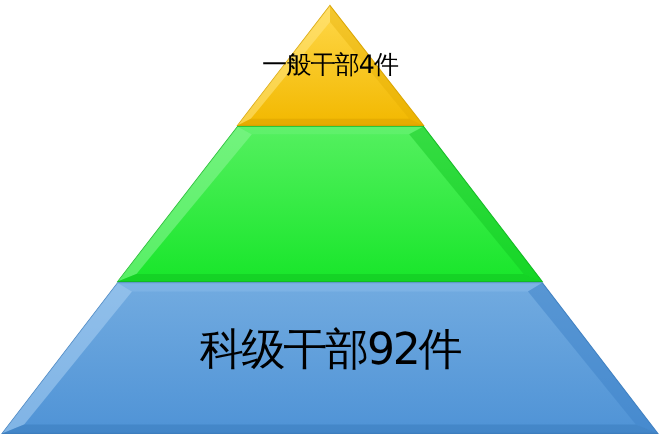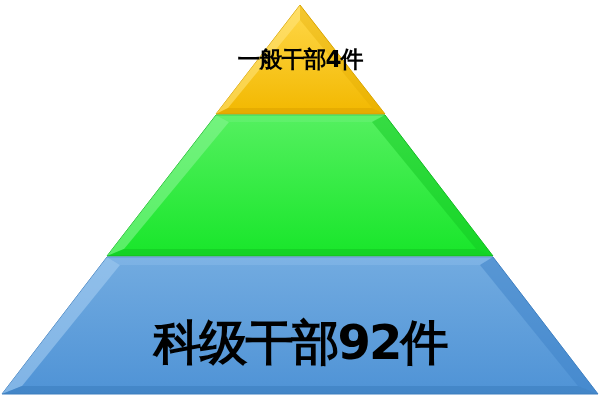--- a/index.html
+++ b/index.html
@@ -27,35 +27,34 @@
       top: 0;
     }
     .tier-label {
       position: absolute;
       left: 0;
       width: 600px;
       text-align: center;
       color: #000000;
       white-space: nowrap;
       letter-spacing: -1px;
-      font-weight: bold;
     }
     .tier-top-label {
       top: 44px;
       font-size: 23px;
       line-height: 30px;
     }
     .tier-mid-label {
       top: 170px;
       font-size: 25px;
       line-height: 34px;
     }
     .tier-bottom-label {
-      top: 316px;
-      font-size: 48px;
+      top: 292px;
+      font-size: 40px;
       line-height: 52px;
       letter-spacing: -2px;
     }
   </style>
 </head>
 <body>
 
 <div class="pyramid">
   <svg width="600" height="400" viewBox="0 0 600 400">
     <defs>

